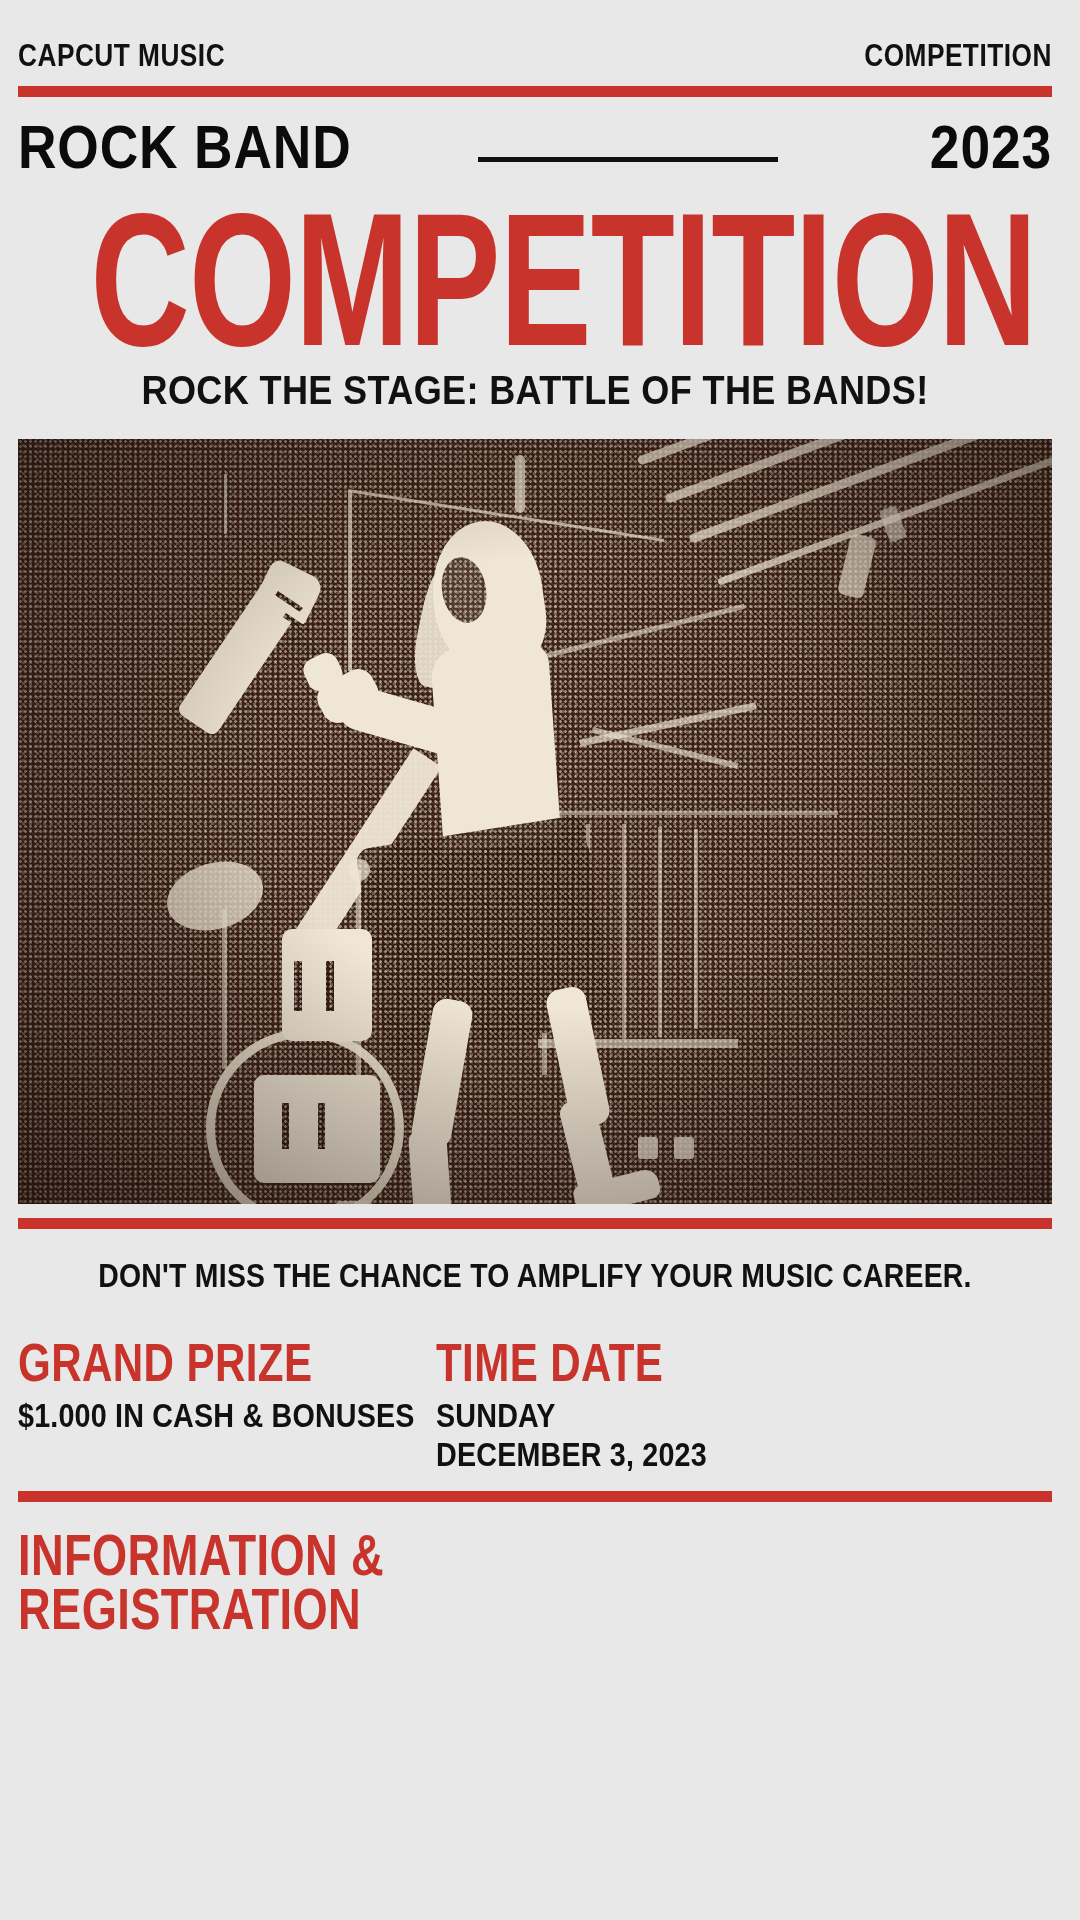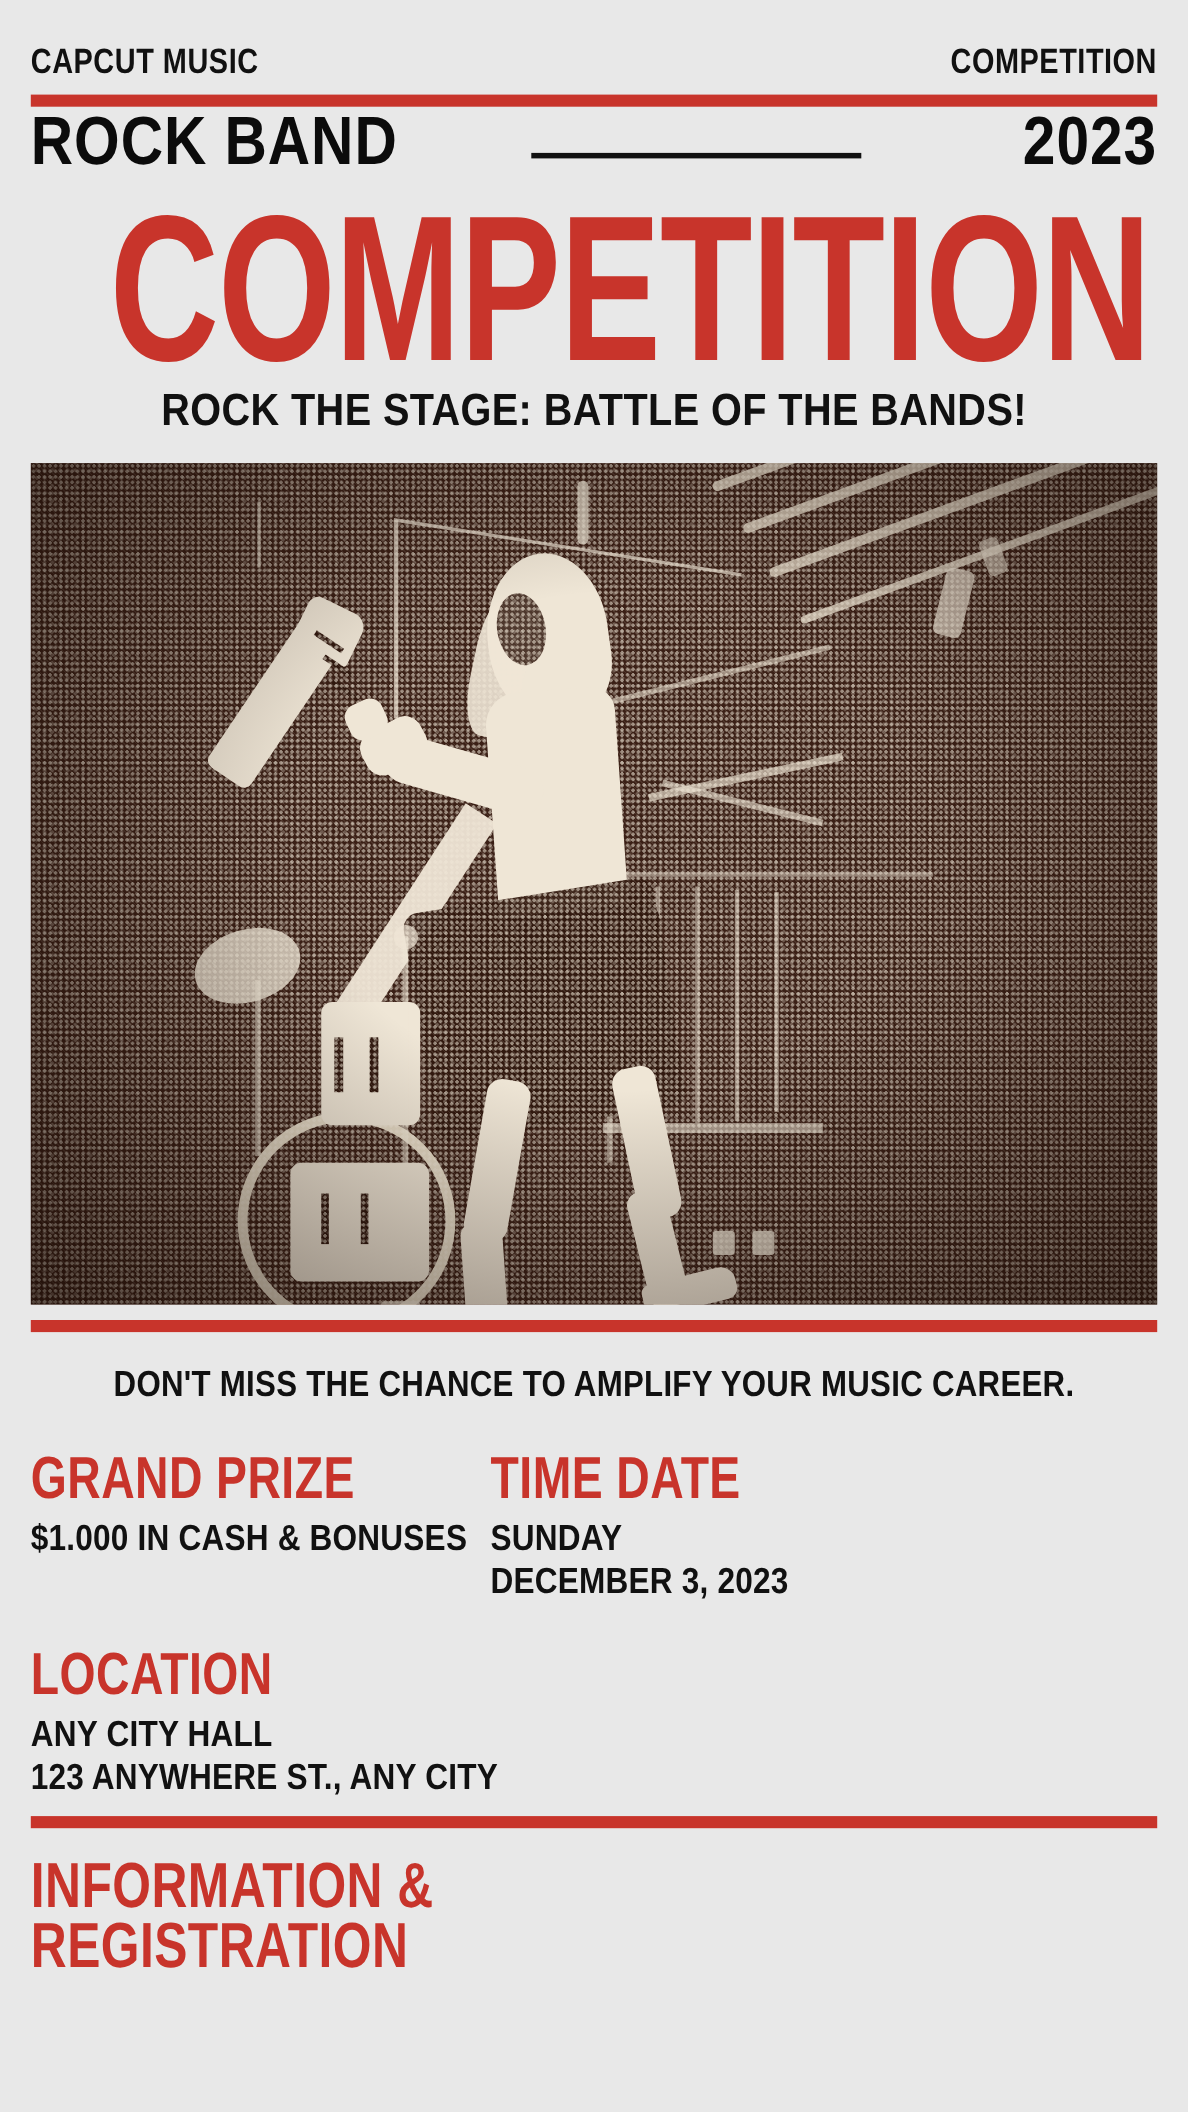--- a/index.html
+++ b/index.html
@@ -8,21 +8,21 @@
     width:1080px; height:1920px;
     background:#e8e8e8;
     font-family:"Liberation Sans", sans-serif;
     overflow:hidden;
   }
 
   #poster {
     position:relative;
     width:1080px; height:1920px;
     background:#e8e8e8;
-    padding:0 28px 0 28px;
+    padding:0 28px 0 18px;
   }
 
   
   .topbar {
     display:flex; align-items:flex-end; justify-content:space-between;
     height:74px; padding-top:34px;
   }
   .topbar span {
     font-size:32px; color:#111;
     font-weight:bold; letter-spacing:0.6px;
@@ -35,21 +35,21 @@
   .redbar {
     height:11px; background:#c8342b;
     margin-top:12px;
   }
   .redbar.b2 { margin-top:14px; }
   .redbar.b3 { margin-top:16px; }
 
   
   .bandrow {
     display:flex; align-items:center; justify-content:space-between;
-    height:62px;
+    margin-top:18px; height:62px;
   }
   .bandrow .rb {
     font-size:62px; color:#0b0b0b; font-weight:bold;
     transform:scaleX(0.86); transform-origin:left center;
     white-space:nowrap; letter-spacing:1px;
   }
   .bandrow .yr {
     font-size:62px; color:#0b0b0b; font-weight:bold;
     transform:scaleX(0.86); transform-origin:right center;
     white-space:nowrap; letter-spacing:1px;
@@ -306,27 +306,20 @@
 
 
     <div class="cell">
       <div class="hd">TIME DATE</div>
       <div class="bd">
         <div>SUNDAY</div>
         <div>DECEMBER 3, 2023</div>
       </div>
     </div>
 
-    <div class="cell">
-      <div class="hd">LOCATION</div>
-      <div class="bd">
-        <div>ANY CITY HALL</div>
-        <div>123 ANYWHERE ST., ANY CITY</div>
-      </div>
-    </div>
 
   </div>
 
   <div class="redbar b3"></div>
 
   <div class="footer">
     <div>
       <div class="reg">INFORMATION &amp;</div>
       <div class="reg">REGISTRATION</div>
     </div>

